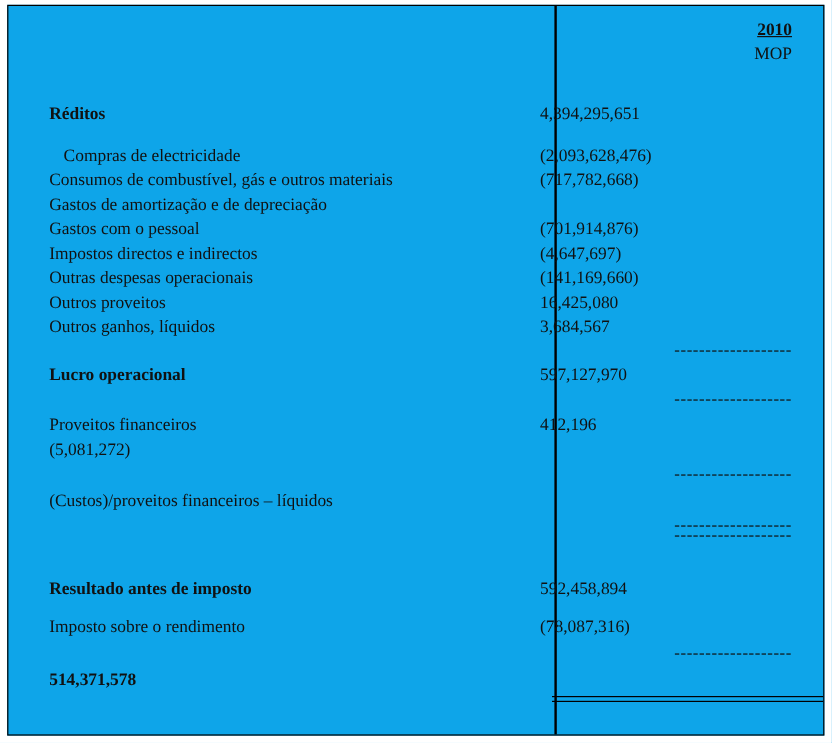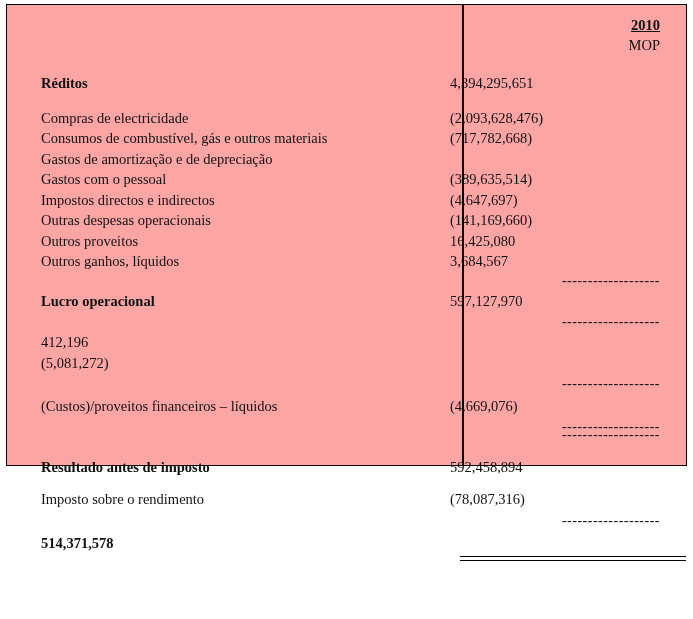--- a/index.html
+++ b/index.html
@@ -5,23 +5,23 @@
   * { box-sizing: border-box; margin: 0; padding: 0; }
   html, body {
     width: 693px; height: 619px;
     background: #ffffff;
     font-family: "Liberation Serif", "DejaVu Serif", serif;
     color: #111111;
   }
   .sheet {
     position: absolute;
     left: 6px; top: 4px;
-    width: 681px; height: 462px;
+    width: 681px; height: 609px;
     border: 1.6px solid #000;
-    background: #fca5a5;
+    background: #0ea5e9;
   }
   .vline {
     position: absolute;
     left: 455px; top: 0; bottom: 0;
     width: 1.6px;
     background: #000;
   }
   .content {
     position: absolute;
     left: 0; top: 0; right: 0; bottom: 0;
@@ -44,23 +44,23 @@
   .row.bold .label { font-weight: bold; }
   .row.bold-value .value { font-weight: bold; }
   .sep {
     text-align: right;
     line-height: 9px;
     font-size: 14px;
     letter-spacing: 0.5px;
     white-space: nowrap;
   }
   .sep2 .sep { line-height: 8px; }
-  .mt-xl { margin-top: 18px; }
+  .mt-xl { margin-top: 30px; }
   .mt-lg { margin-top: 12px; }
-  .mt-md { margin-top: 14px; }
+  .mt-md { margin-top: 14px; margin-left: 12px; }
   .mt-sm { margin-top: 8px; }
   .mt-xs { margin-top: 6px; }
   .mt-xxs { margin-top: 4px; }
   .total-rule {
     margin-left: auto;
     margin-right: -26px;
     width: 226px;
     height: 5px;
     border-top: 1.5px solid #000;
     border-bottom: 1.5px solid #000;
@@ -90,21 +90,21 @@
     </div>
     <div class="row">
       <span class="label">Consumos de combustível, gás e outros materiais</span>
       <span class="value">(717,782,668)</span>
     </div>
     <div class="row">
       <span class="label">Gastos de amortização e de depreciação</span>
     </div>
     <div class="row">
       <span class="label">Gastos com o pessoal</span>
-      <span class="value">(389,635,514)</span>
+      <span class="value">(701,914,876)</span>
     </div>
     <div class="row">
       <span class="label">Impostos directos e indirectos</span>
       <span class="value">(4,647,697)</span>
     </div>
     <div class="row">
       <span class="label">Outras despesas operacionais</span>
       <span class="value">(141,169,660)</span>
     </div>
     <div class="row">
@@ -119,31 +119,31 @@
     <div class="sep mt-xxs">-------------------</div>
 
     <div class="row bold mt-xs">
       <span class="label">Lucro operacional</span>
       <span class="value">597,127,970</span>
     </div>
 
     <div class="sep mt-xs">-------------------</div>
 
     <div class="row mt-xs">
+      <span class="label">Proveitos financeiros</span>
       <span class="value">412,196</span>
     </div>
     <div class="row">
       <span class="value">(5,081,272)</span>
     </div>
 
     <div class="sep mt-xs">-------------------</div>
 
     <div class="row mt-sm">
       <span class="label">(Custos)/proveitos financeiros – líquidos</span>
-      <span class="value">(4,669,076)</span>
     </div>
 
     <div class="sep2 mt-xs">
       <div class="sep">-------------------</div>
       <div class="sep">-------------------</div>
     </div>
 
     <div class="row bold mt-xl">
       <span class="label">Resultado antes de imposto</span>
       <span class="value">592,458,894</span>

